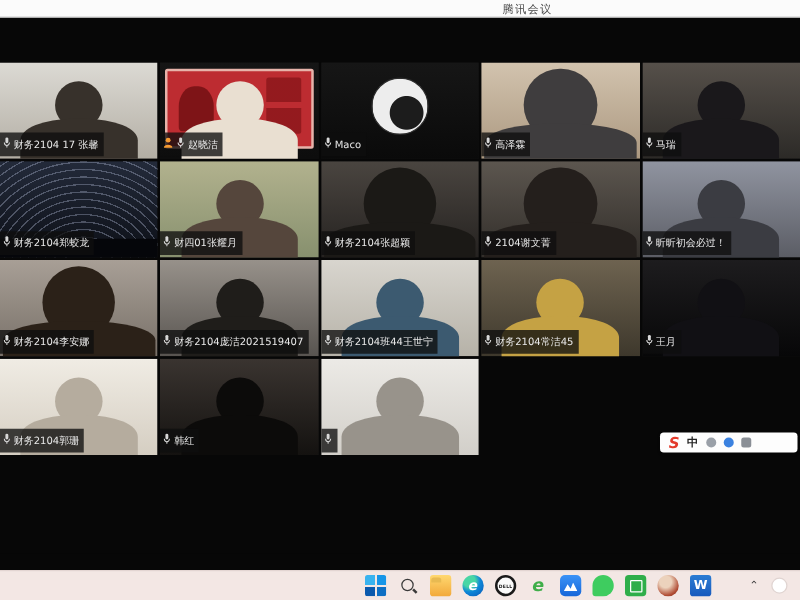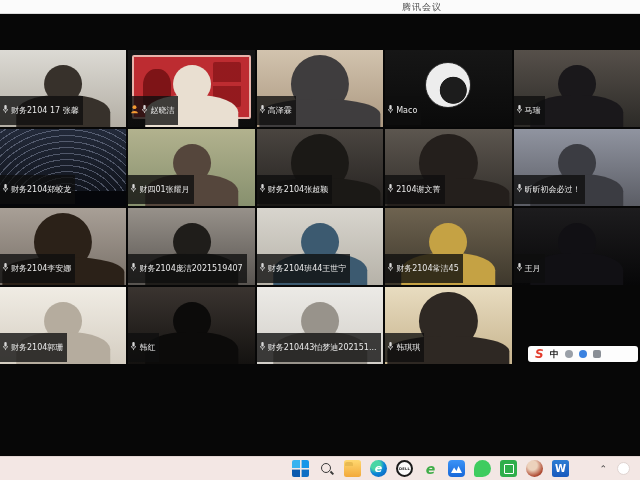--- a/index.html
+++ b/index.html
@@ -30,21 +30,21 @@
     background:repeating-radial-gradient(circle at 52% 118%, rgba(205,215,245,.30) 0 1px, transparent 1px 6px)}
   .horizon{position:absolute;left:0;bottom:0;width:100%;height:20%;background:#05060a}
   
   .poster{position:absolute;inset:7% 3% 10% 3%;background:#bd2c31;border:2px solid #e7b3aa;border-radius:2px}
   .poster-fig{position:absolute;left:8%;top:20%;width:24%;height:60%;background:#7e1417;border-radius:45% 45% 10% 10%}
   .poster-glyphs{position:absolute;right:7%;top:8%;width:24%;height:74%;
     background:linear-gradient(180deg,#8f181c 0 44%, rgba(0,0,0,0) 44% 54%, #8f181c 54% 100%);border-radius:2px;opacity:.9}
 
   
   .label{position:absolute;left:0;bottom:2px;display:flex;align-items:center;gap:2px;
-    background:rgba(14,14,14,.78);color:#e9e9e9;font-size:8px;line-height:13px;height:29px;
+    background:rgba(14,14,14,.78);color:#e9e9e9;font-size:8px;line-height:13px;height:19px;
     padding:0 4px 0 2px;max-width:97%;white-space:nowrap;overflow:hidden;z-index:2}
   .label svg{flex:0 0 auto}
 
   
   .sogou{position:absolute;top:346px;right:2px;width:110px;height:16px;background:#fdfdfd;
     border-radius:3px;box-shadow:0 1px 2px rgba(0,0,0,.4);display:flex;align-items:center;
     gap:6px;padding:0 7px;z-index:6;box-sizing:border-box}
   .sg-logo{color:#e33a2b;font-weight:bold;font-style:italic;font-size:12px;line-height:16px}
   .sg-mode{color:#222;font-size:9px;font-weight:bold}
   .sg-dot{width:8px;height:8px;border-radius:50%}
@@ -125,47 +125,47 @@
           </svg></span>
         <span><svg width="7" height="10" viewBox="0 0 12 16">
             <rect x="4" y="1" width="4" height="8" rx="2" fill="#d8d8d8"></rect>
             <path d="M2.5 8 a3.5 4 0 0 0 7 0" stroke="#d8d8d8" stroke-width="1.4" fill="none"></path>
             <line x1="6" y1="12.5" x2="6" y2="15" stroke="#d8d8d8" stroke-width="1.4"></line>
           </svg></span>
         <span>赵晓洁</span>
       </div>
     </div>
     <div class="tile">
+      <div class="video" style="background: linear-gradient(rgb(22, 22, 22), rgb(10, 10, 10));">
+        <div class="avatar"></div>
+      </div>
+      <div class="label">
+        <span><svg width="7" height="10" viewBox="0 0 12 16">
+            <rect x="4" y="1" width="4" height="8" rx="2" fill="#d8d8d8"></rect>
+            <path d="M2.5 8 a3.5 4 0 0 0 7 0" stroke="#d8d8d8" stroke-width="1.4" fill="none"></path>
+            <line x1="6" y1="12.5" x2="6" y2="15" stroke="#d8d8d8" stroke-width="1.4"></line>
+          </svg></span>
+        <span>Maco</span>
+      </div>
+    </div>
+    <div class="tile">
       <div class="video closeup" style="background: linear-gradient(rgb(210, 195, 174), rgb(171, 152, 128));">
         <div class="head" style="background: rgb(63, 61, 62);"></div>
         <div class="torso" style="background: rgb(63, 61, 62);"></div>
       </div>
       <div class="label">
         <span><svg width="7" height="10" viewBox="0 0 12 16">
             <rect x="4" y="1" width="4" height="8" rx="2" fill="#d8d8d8"></rect>
             <path d="M2.5 8 a3.5 4 0 0 0 7 0" stroke="#d8d8d8" stroke-width="1.4" fill="none"></path>
             <line x1="6" y1="12.5" x2="6" y2="15" stroke="#d8d8d8" stroke-width="1.4"></line>
           </svg></span>
         <span>高泽霖</span>
       </div>
     </div>
     <div class="tile">
-      <div class="video" style="background: linear-gradient(rgb(22, 22, 22), rgb(10, 10, 10));">
-        <div class="avatar"></div>
-      </div>
-      <div class="label">
-        <span><svg width="7" height="10" viewBox="0 0 12 16">
-            <rect x="4" y="1" width="4" height="8" rx="2" fill="#d8d8d8"></rect>
-            <path d="M2.5 8 a3.5 4 0 0 0 7 0" stroke="#d8d8d8" stroke-width="1.4" fill="none"></path>
-            <line x1="6" y1="12.5" x2="6" y2="15" stroke="#d8d8d8" stroke-width="1.4"></line>
-          </svg></span>
-        <span>Maco</span>
-      </div>
-    </div>
-    <div class="tile">
       <div class="video" style="background: linear-gradient(rgb(86, 80, 74), rgb(44, 42, 39));">
         <div class="head" style="background: rgb(26, 24, 27);"></div>
         <div class="torso" style="background: rgb(26, 24, 27);"></div>
       </div>
       <div class="label">
         <span><svg width="7" height="10" viewBox="0 0 12 16">
             <rect x="4" y="1" width="4" height="8" rx="2" fill="#d8d8d8"></rect>
             <path d="M2.5 8 a3.5 4 0 0 0 7 0" stroke="#d8d8d8" stroke-width="1.4" fill="none"></path>
             <line x1="6" y1="12.5" x2="6" y2="15" stroke="#d8d8d8" stroke-width="1.4"></line>
           </svg></span>
@@ -344,35 +344,20 @@
       <div class="video" style="background: linear-gradient(rgb(236, 234, 230), rgb(210, 207, 201));">
         <div class="head" style="background: rgb(152, 147, 139);"></div>
         <div class="torso" style="background: rgb(152, 147, 139);"></div>
       </div>
       <div class="label">
         <span><svg width="7" height="10" viewBox="0 0 12 16">
             <rect x="4" y="1" width="4" height="8" rx="2" fill="#d8d8d8"></rect>
             <path d="M2.5 8 a3.5 4 0 0 0 7 0" stroke="#d8d8d8" stroke-width="1.4" fill="none"></path>
             <line x1="6" y1="12.5" x2="6" y2="15" stroke="#d8d8d8" stroke-width="1.4"></line>
           </svg></span>
-        <span>财务210443怕梦迪202151...</span>
-      </div>
-    </div>
-    <div class="tile">
-      <div class="video closeup" style="background: linear-gradient(rgb(232, 220, 192), rgb(199, 180, 142));">
-        <div class="head" style="background: rgb(46, 40, 35);"></div>
-        <div class="torso" style="background: rgb(46, 40, 35);"></div>
-      </div>
-      <div class="label">
-        <span><svg width="7" height="10" viewBox="0 0 12 16">
-            <rect x="4" y="1" width="4" height="8" rx="2" fill="#d8d8d8"></rect>
-            <path d="M2.5 8 a3.5 4 0 0 0 7 0" stroke="#d8d8d8" stroke-width="1.4" fill="none"></path>
-            <line x1="6" y1="12.5" x2="6" y2="15" stroke="#d8d8d8" stroke-width="1.4"></line>
-          </svg></span>
-        <span>韩琪琪</span>
       </div>
     </div>
   </div>
 
 <div class="sogou">
   <span class="sg-logo">S</span>
   <span class="sg-mode">中</span>
   <span class="sg-dot sg-d1"></span>
   <span class="sg-dot sg-d2"></span>
   <span class="sg-dot sg-d3"></span>

